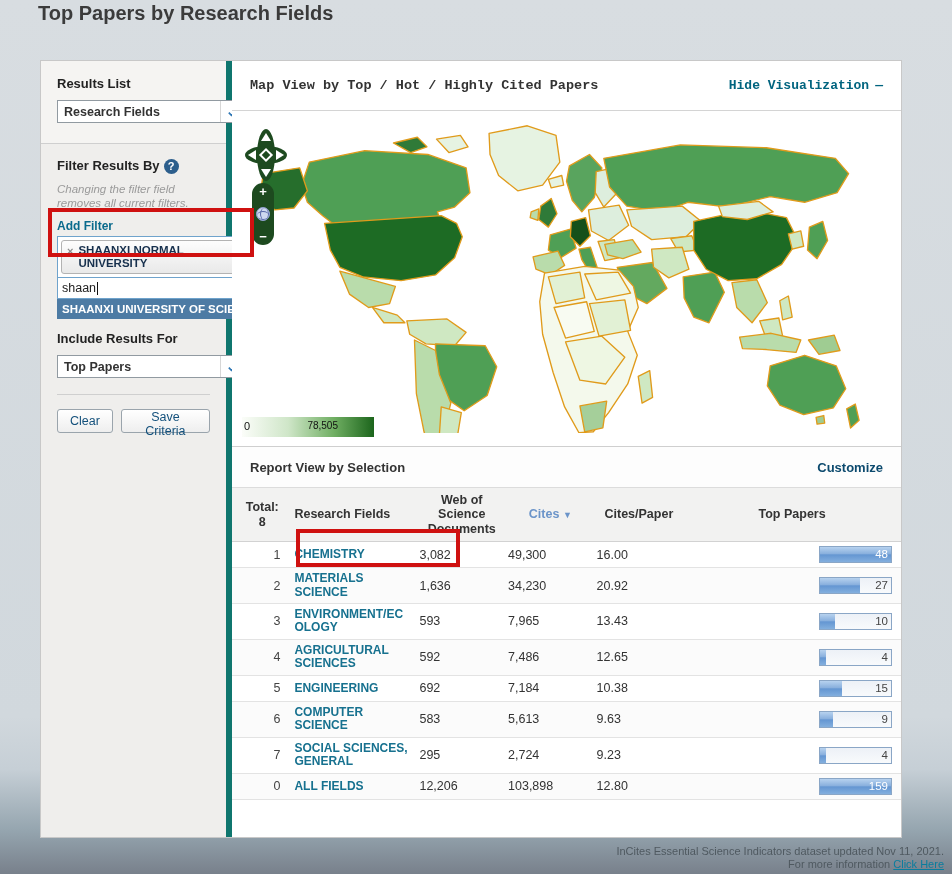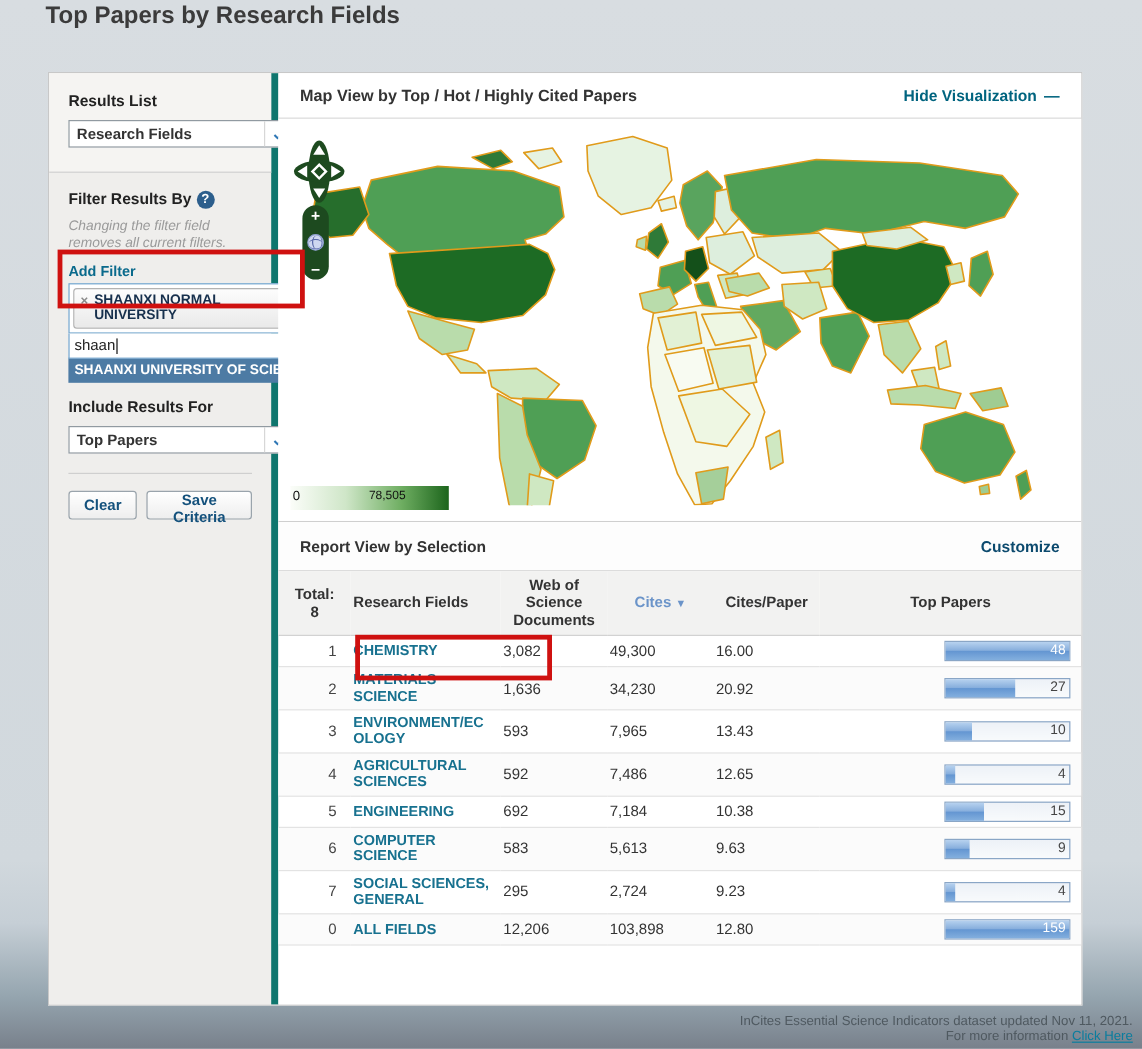--- a/index.html
+++ b/index.html
@@ -27,25 +27,25 @@
   .filter-box { margin-top:3px; width:186px; background:#fff; border:1px solid #6fa3cc; padding:3px; }
   .filter-tag { border:1px solid #b3b3b3; border-radius:3px; background:linear-gradient(180deg,#fdfdfd,#e9e9e9); padding:3px 6px 3px 5px; display:flex; align-items:flex-start; }
   .tag-x { color:#8a8a8a; font-weight:bold; font-size:11px; margin:1px 5px 0 0; cursor:pointer; }
   .tag-text { font-size:11.5px; font-weight:bold; color:#17304d; line-height:1.15; text-transform:uppercase; }
   .filter-input { width:186px; height:21px; border:1px solid #6fa3cc; border-top:none; background:#fff; padding:0 4px; display:flex; align-items:center; font-size:12.5px; color:#222; }
   .caret { display:inline-block; width:1px; height:13px; background:#111; margin-left:1px; }
   .suggestion { width:186px; background:#4d7ba4; color:#fff; font-size:11.5px; font-weight:bold; padding:4px 5px; white-space:nowrap; overflow:hidden; cursor:pointer; }
   .sb-include { margin-top:12px; }
   .sb-divider { border-top:1px solid #cfcfcf; margin:16px 0 0 0; }
   .sb-buttons { padding:14px 16px; display:flex; gap:8px; }
-  .btn { height:24px; border:1px solid #9aa4ac; border-radius:3px; background:linear-gradient(180deg,#ffffff,#eeeeee); color:#14517c; font-weight:bold; font-size:12.5px; padding:0 12px; cursor:pointer; }
+  .btn { height:24px; border:1px solid #9aa4ac; border-radius:3px; background:linear-gradient(180deg,#ffffff,#eeeeee); color:#14517c; font-weight:normal; font-size:12.5px; padding:0 12px; cursor:pointer; }
 
   
   .main { flex:1; background:#fff; position:relative; }
-  .map-header { height:38px; border-bottom:1px solid #d4d4d4; display:flex; align-items:center; padding:0 18px; }
+  .map-header { height:50px; border-bottom:1px solid #d4d4d4; display:flex; align-items:center; padding:0 18px;font-family:Liberation Mono, monospace; }
   .map-title { font-size:13.5px; font-weight:bold; color:#333; flex:1; }
   .hide-link { font-size:13px; font-weight:bold; color:#00647f; cursor:pointer; }
   .hide-link .dash { margin-left:6px; font-weight:bold; }
 
   .map-region { position:relative; height:335px; background:#fff; }
   .map-svg { position:absolute; left:18px; top:4px; }
 
   .pan-control { position:absolute; left:12px; top:16px; cursor:pointer; }
   .zoom-pill { position:absolute; left:20px; top:72px; width:22px; height:62px; background:#1d4a1f; border-radius:11px; color:#fff; text-align:center; cursor:pointer; display:flex; flex-direction:column; align-items:center; justify-content:space-between; padding:2px 0; }
   .zoom-pill .zi,.zoom-pill .zo { font-size:13px; font-weight:bold; line-height:13px; }
@@ -70,21 +70,21 @@
   thead th.th-cites { color:#6b94c9; }
   thead th .sort { font-size:9px; color:#6b94c9; }
   tbody td { border-bottom:1px solid #e3e3e3; font-size:12.5px; color:#333; padding:4px 2px; vertical-align:middle; }
   tbody tr.alt td { background:#fbfbfb; }
   td.rank { text-align:right; padding-right:12px; color:#444; }
   td.field { padding-right:6px; }
   td.field a { color:#17718f; font-weight:bold; font-size:12px; text-decoration:none; line-height:1.12; display:inline-block; word-break:break-word; text-transform:uppercase; }
   td.num { text-align:left; }
   td.docs { padding-right:18px; } td.cites { padding-right:14px; } td.cpp { padding-right:16px; }
   td.barcell { padding-right:9px; }
-  .bar-track { margin-left:auto; width:105px; height:17px; border:1px solid #8aa6c6; background:linear-gradient(180deg,#edf1f7,#f8fafc); position:relative; }
+  .bar-track { margin-left:auto; width:73px; height:17px; border:1px solid #8aa6c6; background:linear-gradient(180deg,#edf1f7,#f8fafc); position:relative; }
   .bar-fill { height:100%; background:linear-gradient(180deg,#b7d2ef 0%,#88afdd 46%,#6496d2 52%,#83afde 100%); }
   .bar-value { position:absolute; right:3px; top:1px; font-size:11.5px; color:#444; }
   .bar-value.on-fill { color:#fff; }
 
   
   .hl-box { position:absolute; border:4px solid #cf1110; pointer-events:none; }
   .hl-filter { left:48px; top:208px; width:206px; height:49px; }
   .hl-row { left:296px; top:529px; width:164px; height:38px; }
 
   .footer { position:absolute; right:8px; top:845px; text-align:right; font-size:11px; color:#4f5960; line-height:1.15; }

